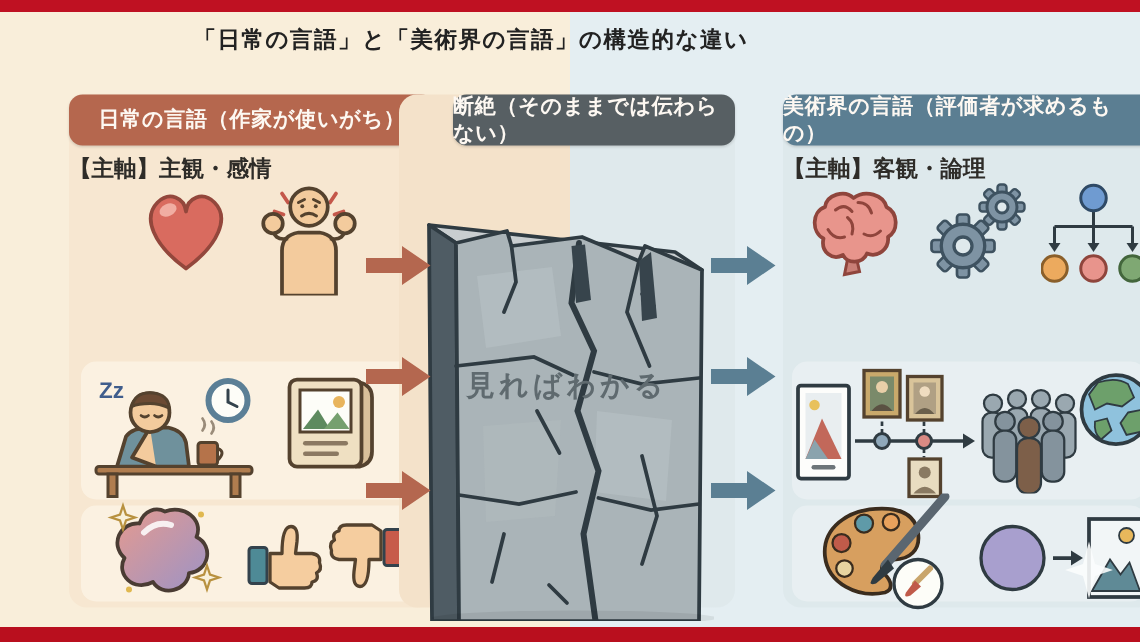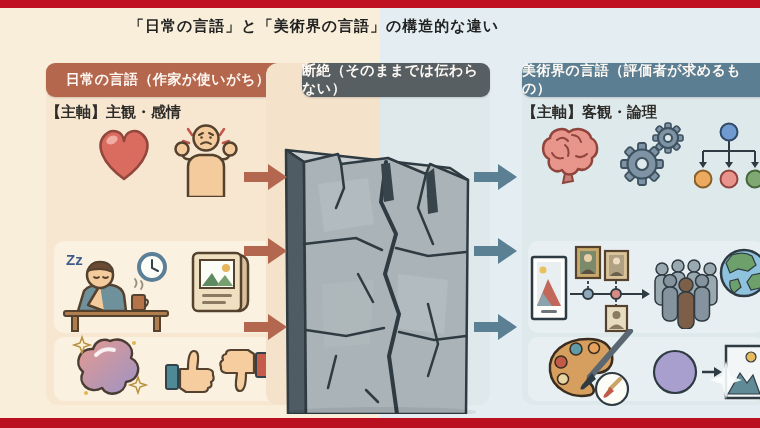--- a/index.html
+++ b/index.html
@@ -174,20 +174,21 @@
         <path d="M150 200 L160 240 L150 272"></path>
         <path d="M58 252 L50 284"></path>
         <path d="M150 92 L158 100"></path>
         <path d="M88 286 L100 298"></path>
       </g>
       <polygon points="103,60 112,59 116,96 106,98" fill="#37444c"></polygon>
       <polygon points="148,70 156,64 160,108 150,110" fill="#37444c"></polygon>
       <ellipse cx="105" cy="308" rx="95" ry="5" fill="#000" opacity=".07"></ellipse>
     </svg>
   </div>
+  <div class="wall-label">見ればわかる</div>
 
   <svg class="arrow" style="left:244px;top:162px" viewBox="0 0 44 30">
       <polygon points="0,10 24,10 24,2 43,15 24,28 24,20 0,20" fill="#b4674f"></polygon>
     </svg>
   <svg class="arrow" style="left:244px;top:236px" viewBox="0 0 44 30">
       <polygon points="0,10 24,10 24,2 43,15 24,28 24,20 0,20" fill="#b4674f"></polygon>
     </svg>
   <svg class="arrow" style="left:244px;top:312px" viewBox="0 0 44 30">
       <polygon points="0,10 24,10 24,2 43,15 24,28 24,20 0,20" fill="#b4674f"></polygon>
     </svg>

